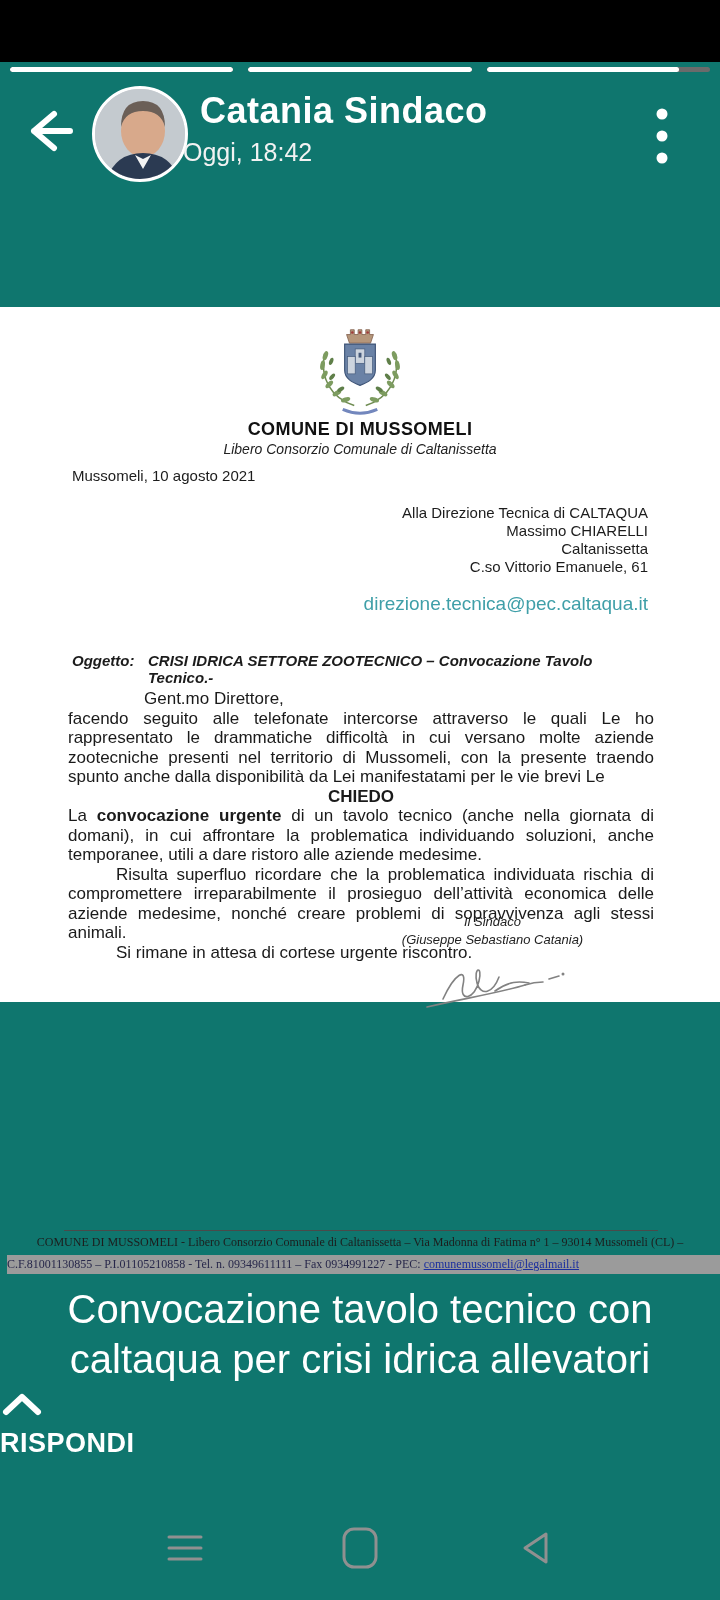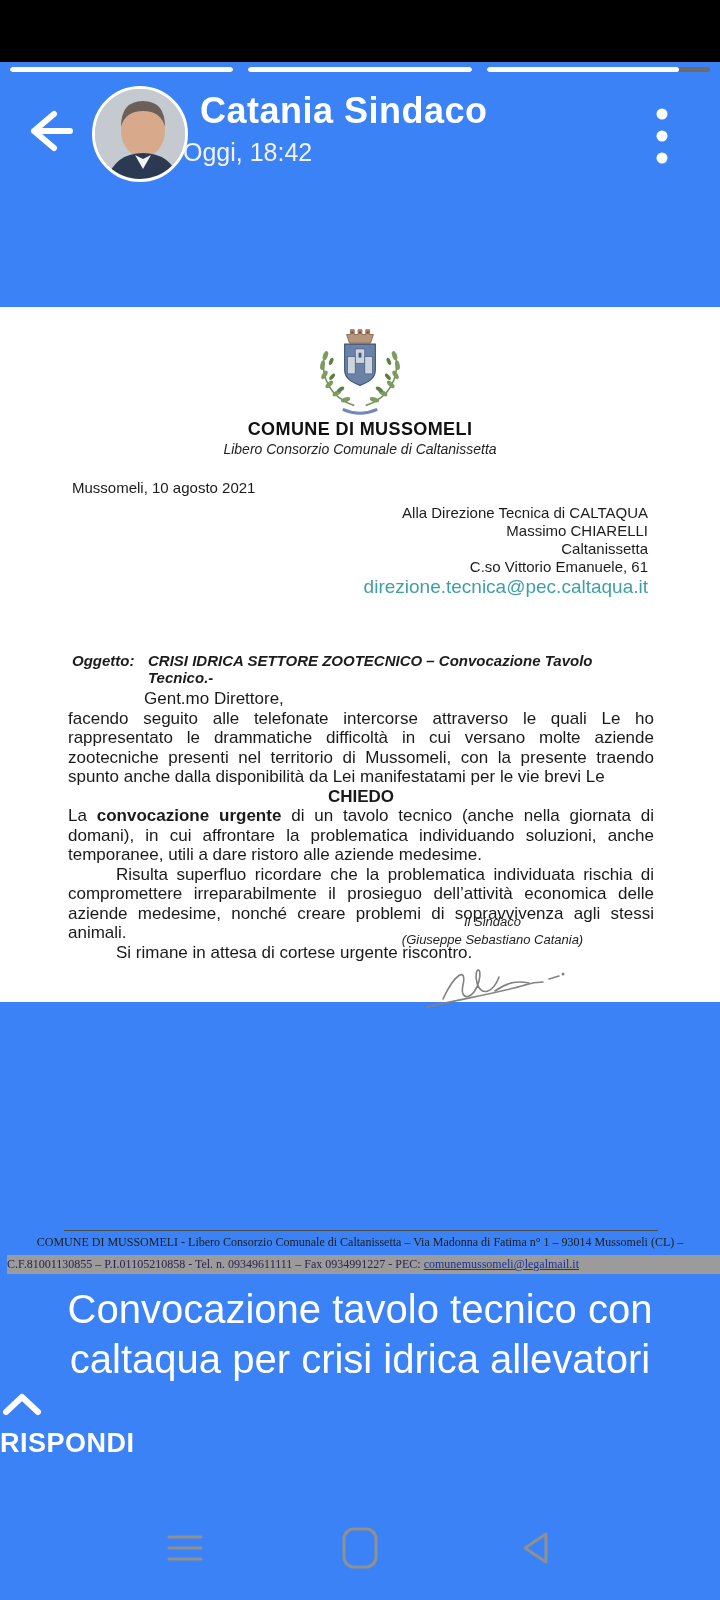--- a/index.html
+++ b/index.html
@@ -1,19 +1,19 @@
 <!DOCTYPE html>
 <html><head>
 <meta charset="utf-8">
 <style>
   * { margin:0; padding:0; box-sizing:border-box; }
   html,body { background:#000; }
   .screen {
     position:relative; width:720px; height:1600px; margin:0 auto;
-    background:#3b82f6; overflow:hidden;
+    background:#0f766e; overflow:hidden;
     font-family:"Liberation Sans", sans-serif;
   }
   
   .progress-row {
     position:absolute; top:67px; left:10px; right:10px;
     display:flex; gap:15px; height:5px;
   }
   .progress-seg { flex:1; height:5px; border-radius:3px; background:#6b6b6b; overflow:hidden; }
   .progress-fill { height:100%; background:#ffffff; border-radius:3px; }
   
@@ -30,23 +30,23 @@
   .header-sub { position:absolute; left:183px; top:54px; color:#f2f2f2; font-size:25px; }
   .menu-btn { position:absolute; right:36px; top:12px; width:44px; height:76px; }
   
   .doc {
     position:absolute; top:307px; left:0; width:720px; height:695px;
     background:#fff; color:#1c1c1c;
   }
   .crest { position:absolute; top:16px; left:50%; transform:translateX(-50%); }
   .org-name { position:absolute; top:112px; width:100%; text-align:center; font-size:18px; font-weight:bold; letter-spacing:.4px; color:#111; }
   .org-sub  { position:absolute; top:134px; width:100%; text-align:center; font-size:14px; font-style:italic; color:#222; }
-  .dateline { position:absolute; top:172px; left:72px; font-size:15px; }
+  .dateline { position:absolute; top:160px; left:72px; font-size:15px; }
   .recipient { position:absolute; top:197px; right:72px; text-align:right; font-size:15px; line-height:18px; color:#1c1c1c; }
-  .recipient-email { display:block; margin-top:2px; font-size:19px; color:#3f9fa8; }
+  .recipient-email { display:block; margin-top:19px; font-size:19px; color:#3f9fa8; }
   .subject-row { position:absolute; top:345px; left:72px; right:68px; display:flex; font-size:15px; font-weight:bold; font-style:italic; }
   .subject-label { width:76px; flex:none; }
   .body-text {
     position:absolute; top:382px; left:68px; right:66px;
     font-size:17px; line-height:19.5px; text-align:justify; color:#1a1a1a;
   }
   .salutation { text-align:left; text-indent:76px; }
   .chiedo { text-align:center; font-weight:bold; }
   .indent1 { text-indent:48px; }
   .sig-block { position:absolute; top:606px; left:350px; width:285px; text-align:center; font-size:13px; font-style:italic; line-height:18px; color:#222; }

